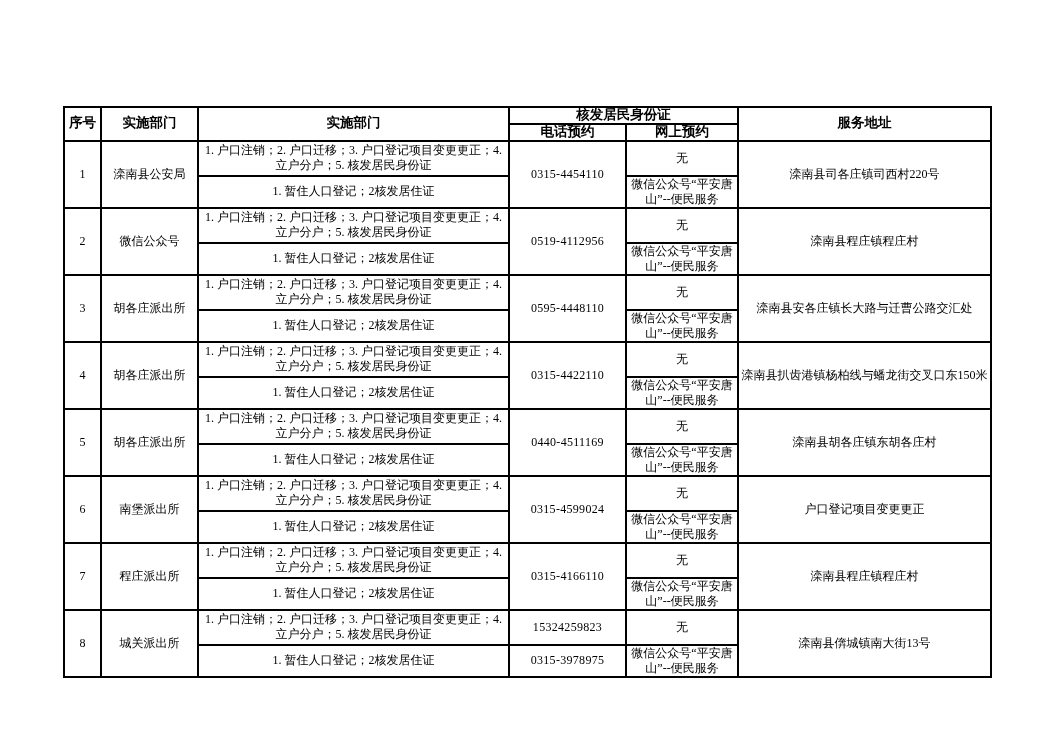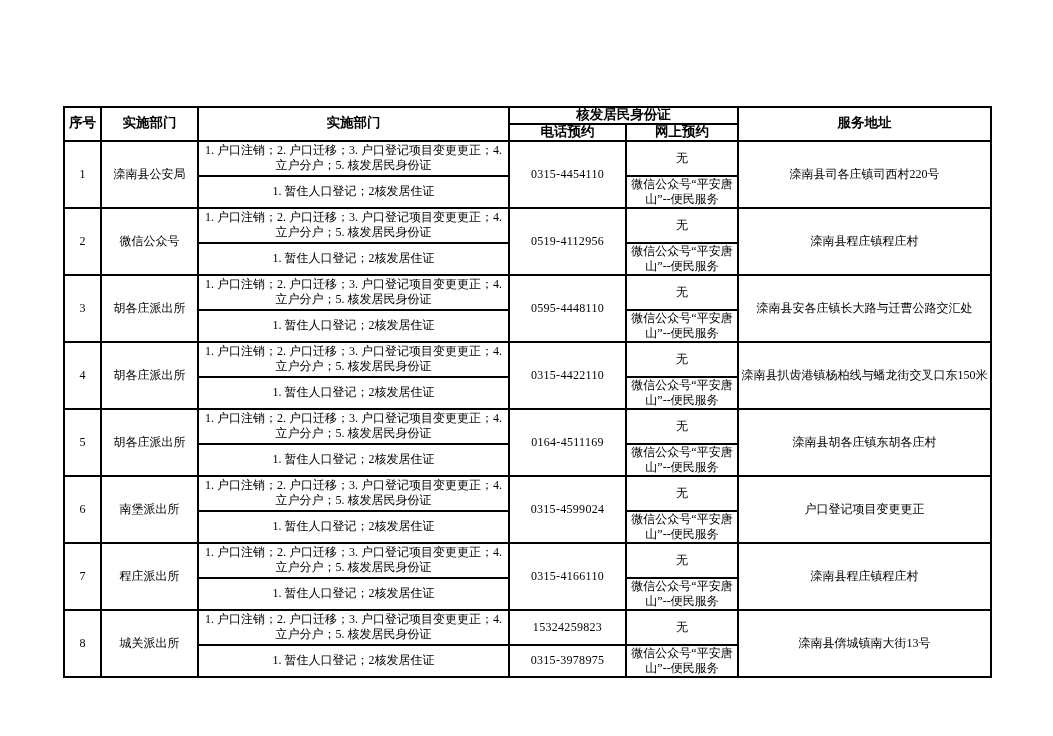--- a/index.html
+++ b/index.html
@@ -141,21 +141,21 @@
       </tr>
       <tr class="sub2">
         <td>1. 暂住人口登记；2核发居住证</td>
         <td class="online-sub">微信公众号“平安唐山”--便民服务</td>
       </tr>
 
       <tr class="sub1">
         <td rowspan="2">5</td>
         <td rowspan="2">胡各庄派出所</td>
         <td>1. 户口注销；2. 户口迁移；3. 户口登记项目变更更正；4. 立户分户；5. 核发居民身份证</td>
-        <td rowspan="2" class="phone-cell">0164-4511169</td>
+        <td rowspan="2" class="phone-cell">0440-4511169</td>
         <td class="online-sub">无</td>
         <td rowspan="2">滦南县胡各庄镇东胡各庄村</td>
       </tr>
       <tr class="sub2">
         <td>1. 暂住人口登记；2核发居住证</td>
         <td class="online-sub">微信公众号“平安唐山”--便民服务</td>
       </tr>
 
       <tr class="sub1">
         <td rowspan="2">6</td>

